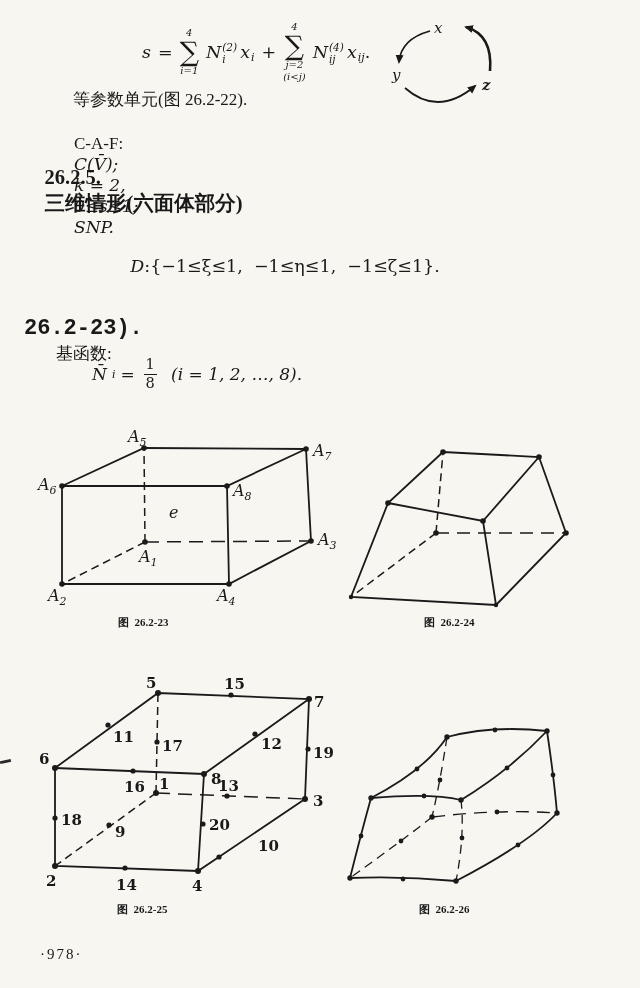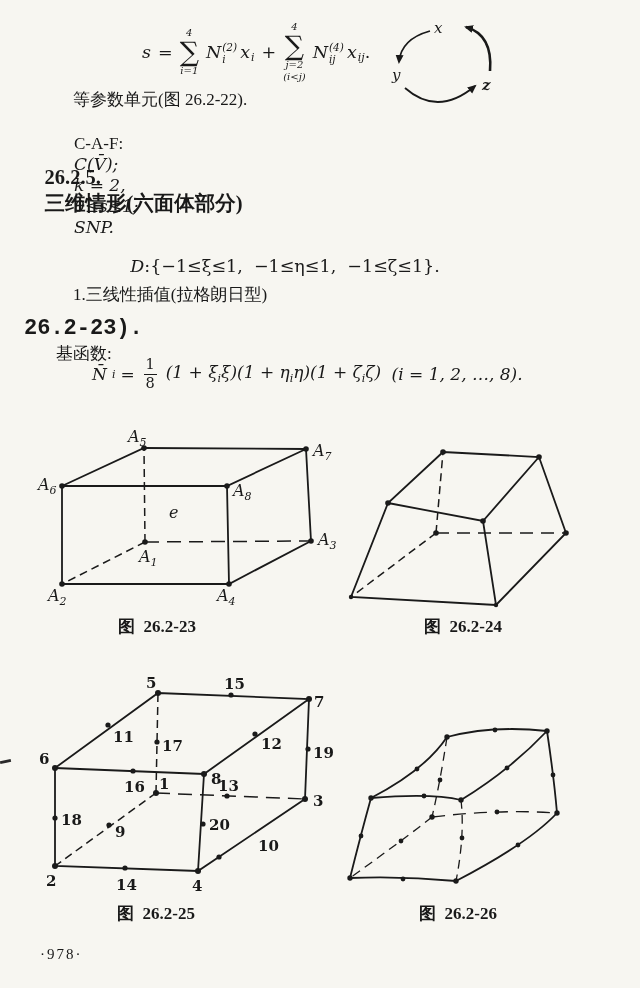--- a/index.html
+++ b/index.html
@@ -20,21 +20,21 @@
          line-height:1.15;font-style:italic;margin:0 3px 0 1px;transform:translateY(1px)}
   .vsub{font-size:11px;transform:translateY(5px);margin-left:1px}
   
   .eq-n{left:92px;top:352px;height:44px;display:flex;align-items:center;gap:5px;
         font-size:17px;font-family:"DejaVu Serif",serif}
   .frac{display:inline-flex;flex-direction:column;align-items:center;line-height:1.05;
         font-size:14.5px;margin:0 4px}
   .frac .bar{width:13px;border-top:1.7px solid #191919;margin:1px 0;height:0}
   sub.s{font-size:11px;font-style:italic;font-family:"DejaVu Serif",serif}
   .heading{left:24px;top:143px;font-size:20.5px;font-weight:bold}
-  .cap{font-size:17px;font-weight:bold;white-space:pre}
+  .cap{font-size:11px;font-weight:bold;white-space:pre}
   
   .fig{position:absolute}
   .edge{stroke:#1a1a1a;stroke-width:1.8;fill:none;stroke-linecap:round}
   .dash{stroke:#1a1a1a;stroke-width:1.5;fill:none;stroke-dasharray:8 5;stroke-linecap:butt}
   .dash2{stroke:#1a1a1a;stroke-width:1.3;fill:none;stroke-dasharray:9 6}
   .dot{fill:#1a1a1a}
   .figlabel{font:italic 16px "DejaVu Serif",serif;fill:#191919}
   .ss{font-size:11px}
   .numlabel{font:bold 15px "DejaVu Serif",serif;fill:#191919;font-style:normal}
   .cyc{stroke:#191919;stroke-width:1.8;fill:none}
@@ -105,37 +105,33 @@
   <div class="t heading">
     <span>26.2.5.</span><span> </span>
     <span>三维情形(六面体部分)</span>
   </div>
 
 
   <div class="t" style="left:108px;top:236px;font-size:17.5px;font-family:'DejaVu Serif',serif">
     <span class="mi">D</span><span>:{−1≤ξ≤1,  −1≤η≤1,  −1≤ζ≤1}.</span>
   </div>
 
-  <div class="t cn" style="left:56px;top:263px">
-    <span class="b">1.三线性插值</span><span>(拉格朗日型)</span>
-  </div>
 
   <div class="t" style="left:24px;top:316px;font-size:22px;font-weight:bold;font-family:Liberation Mono, monospace">26.2-23).</div>
 
   <div class="t cn" style="left:56px;top:342px">基函数:</div>
 
   <div class="t eq-n">
     <span class="mi">N̄</span><sub class="s">i</sub>
     <span>=</span>
     <span class="frac">
       <span>1</span>
       <span class="bar"></span>
       <span>8</span>
     </span>
-    <span><span class="mi">(1 + ξ</span><sub class="s">i</sub><span class="mi">ξ)(1 + η</span><sub class="s">i</sub><span class="mi">η)(1 + ζ</span><sub class="s">i</sub><span class="mi">ζ)</span></span>
     <span class="mi"> (i = 1, 2, …, 8).</span>
   </div>
 
 
   <svg class="fig" style="left:20px;top:428px" width="322" height="182">
     <g>
       <path class="edge" d="M42,58 L124,20 L286,21 L291,113 L209,156 L42,156 Z"></path>
       <path class="edge" d="M42,58 L207,58 L286,21"></path>
       <path class="edge" d="M207,58 L209,156"></path>
     </g>

